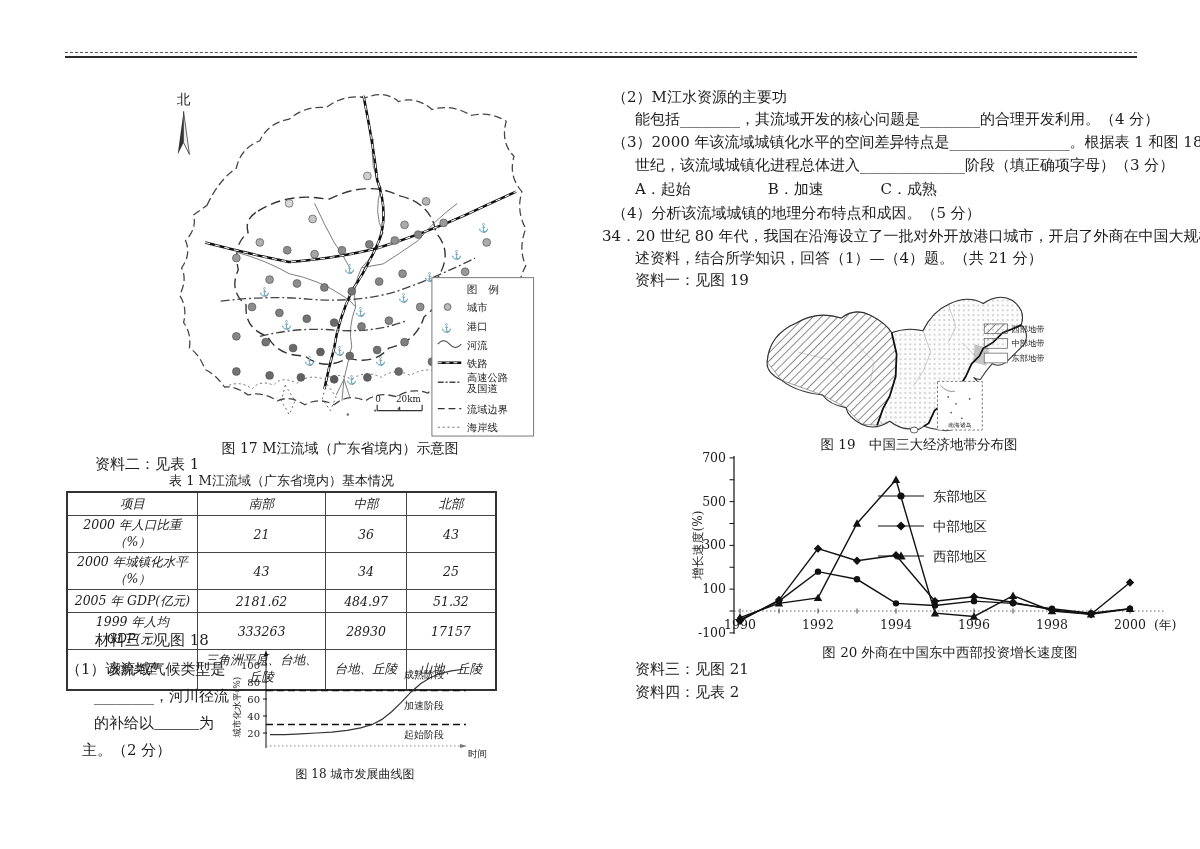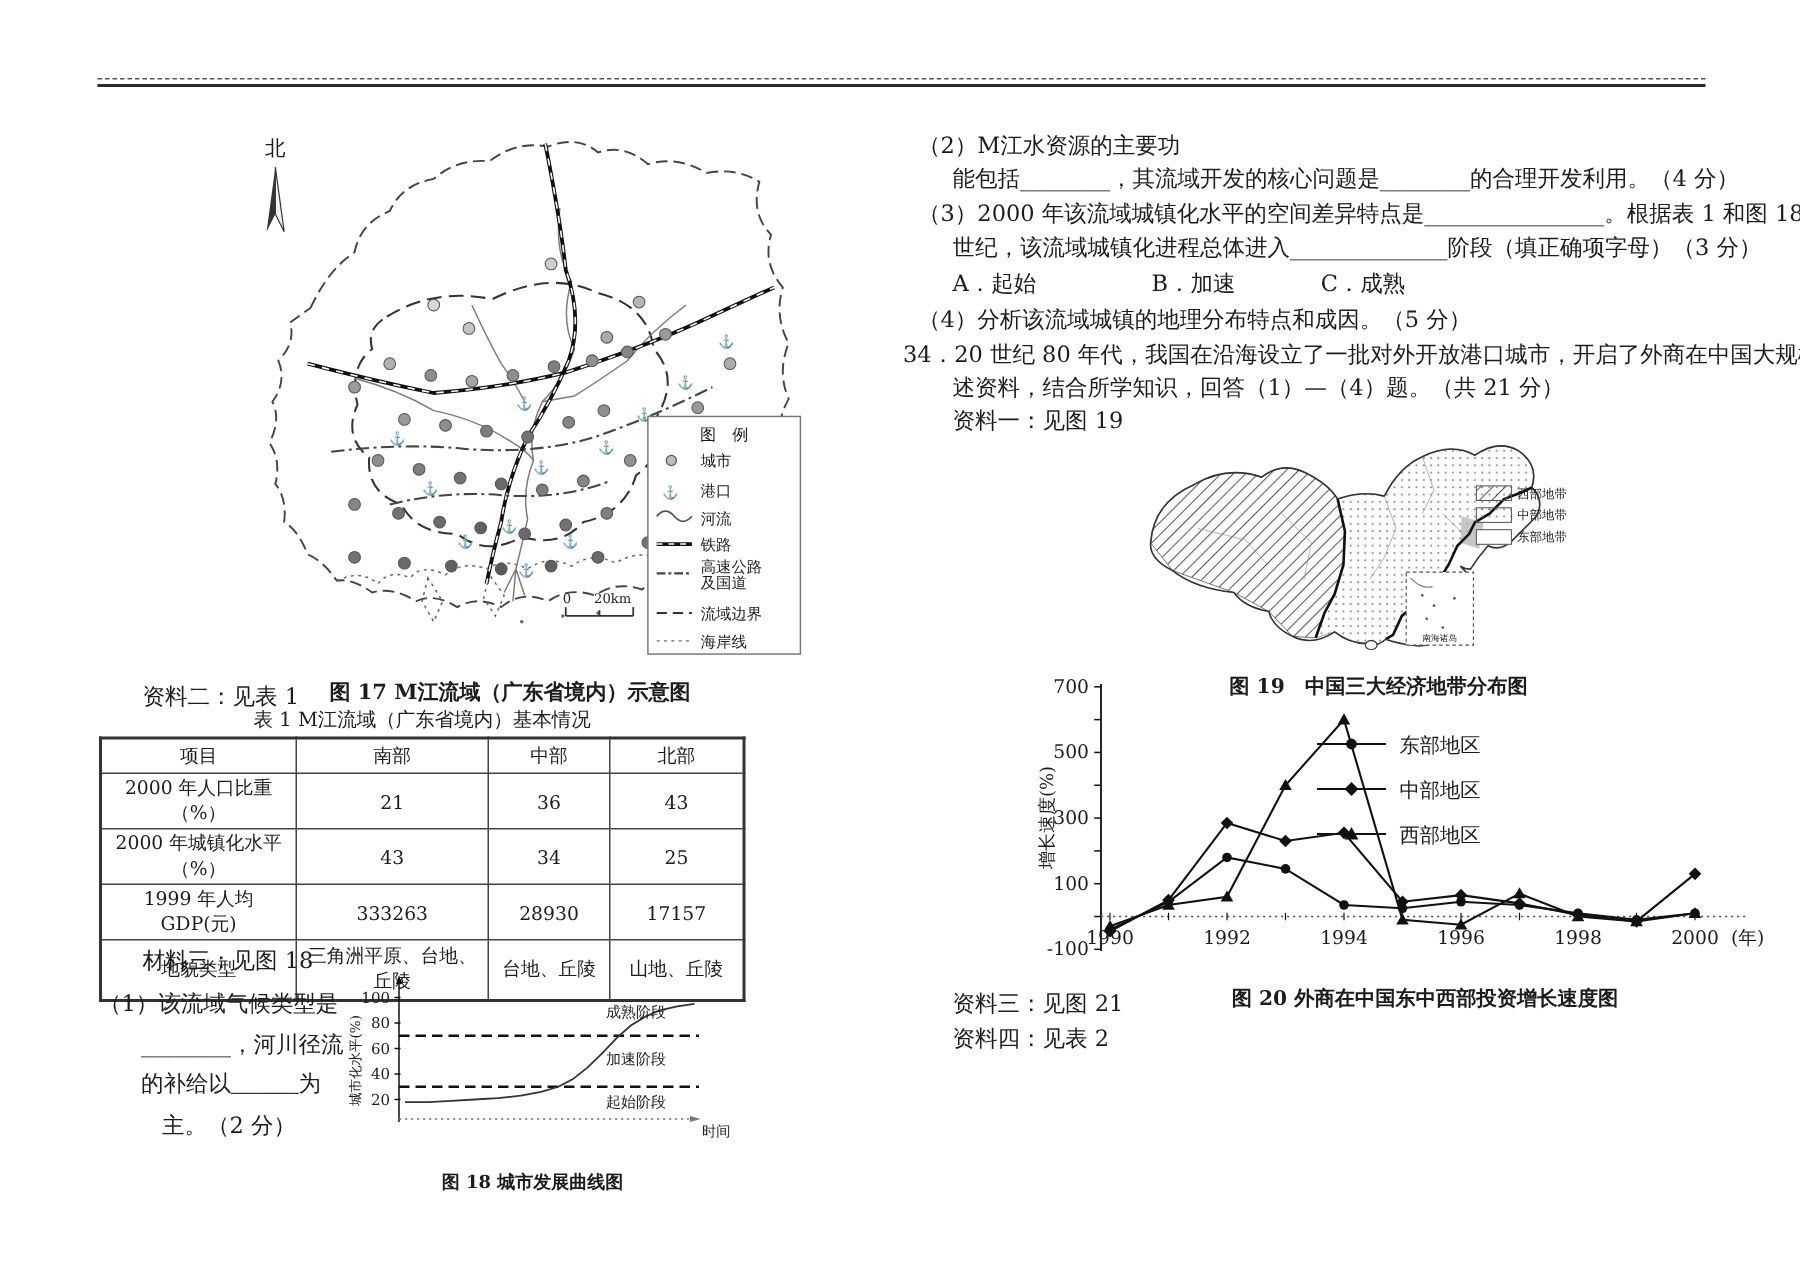--- a/index.html
+++ b/index.html
@@ -1,25 +1,25 @@
 <!DOCTYPE html>
 <html><head>
 <meta charset="utf-8">
 <style>
   html,body{margin:0;padding:0;background:#e8e8e8;}
   #page{position:relative;width:1200px;height:849px;background:#ffffff;overflow:hidden;
         font-family:"DejaVu Serif","Liberation Serif",serif;color:#1c1c1c;}
   .t{position:absolute;white-space:nowrap;font-size:15px;line-height:1.3;}
-  .b{font-weight:bold;margin-top:14px;}
+  .b{font-weight:normal;}
   .ctr{text-align:center;}
   #cutline{position:absolute;left:65px;top:52px;width:1072px;height:3px;
            border-top:1px dashed #555;border-bottom:2px solid #2a2a2a;}
   table.tb{position:absolute;left:66px;top:491px;width:431px;border-collapse:collapse;
            font-size:12.5px;}
-  table.tb td{border:1px solid #444;text-align:center;padding:1px 3px;height:20px;}
+  table.tb td{border:1px solid #444;text-align:center;padding:1px 3px;height:20px;font-style:italic;}
   table.tb{border:2px solid #333;}
   svg{position:absolute;overflow:visible;}
   svg text{font-family:"DejaVu Serif","Liberation Serif",serif;fill:#1c1c1c;}
 </style>
 </head>
 <body>
 
 <div id="page">
   <div id="cutline"></div>
 
@@ -187,40 +187,46 @@
       <td>36</td>
           <td>43</td>
     </tr>
     <tr>
       <td>2000 年城镇化水平（%）</td>
           <td>43</td>
       <td>34</td>
           <td>25</td>
     </tr>
     <tr>
+      <td>2005 年 GDP(亿元)</td>
+          <td>2181.62</td>
+      <td>484.97</td>
+          <td>51.32</td>
+    </tr>
+    <tr>
       <td>1999 年人均 GDP(元)</td>
           <td>333263</td>
       <td>28930</td>
           <td>17157</td>
     </tr>
     <tr style="height:40px;">
       <td>地貌类型</td>
       <td style="white-space:normal;">三角洲平原、台地、丘陵</td>
       <td>台地、丘陵</td>
           <td>山地、丘陵</td>
     </tr>
   </tbody>
     </table>
 
   <div class="t" style="left:95px;top:631px;">材料三：见图 18</div>
 
   <div class="t" style="left:66px;top:660px;">（1）该流域气候类型是</div>
   <div class="t" style="left:94px;top:687px;">________，河川径流</div>
   <div class="t" style="left:94px;top:714px;font-family:Liberation Serif, serif;">的补给以______为</div>
-  <div class="t" style="left:108px;top:741px;">主。（2 分）</div>
+  <div class="t" style="left:82px;top:741px;">主。（2 分）</div>
 
   <svg id="fig18-svg" viewBox="0 0 252 122" style="left:228px;top:645px;width:252px;height:122px;">
     <line x1="38" y1="8" x2="38" y2="103" stroke="#111" stroke-width="1"></line>
     <polygon points="38,5 36,11 40,11" fill="#111"></polygon>
     <line x1="38" y1="101" x2="234" y2="101" stroke="#777" stroke-width="0.9" stroke-dasharray="1.5 2.5"></line>
     <polygon points="239,101 232,99 232,103" fill="#777"></polygon>
     <g id="f18-plot">
         <line x1="38" y1="79.5" x2="238" y2="79.5" stroke="#111" stroke-width="1.6" stroke-dasharray="7 4"></line>
         <line x1="38" y1="45.5" x2="238" y2="45.5" stroke="#111" stroke-width="1.6" stroke-dasharray="7 4"></line>
         <polyline points="42,89.7 57.44,89.7 72.88,88.85 88.32,88 103.75999999999999,87.15 119.2,85.45 132.70999999999998,82.9 144.29000000000002,79.5 153.94,74.4 163.59,66.75 173.24,57.400000000000006 182.89,47.2 192.54,38.7 202.19,32.75 211.84,28.5 223.42,25.950000000000003 235,24.25" fill="none" stroke="#333" stroke-width="1.2"></polyline>

